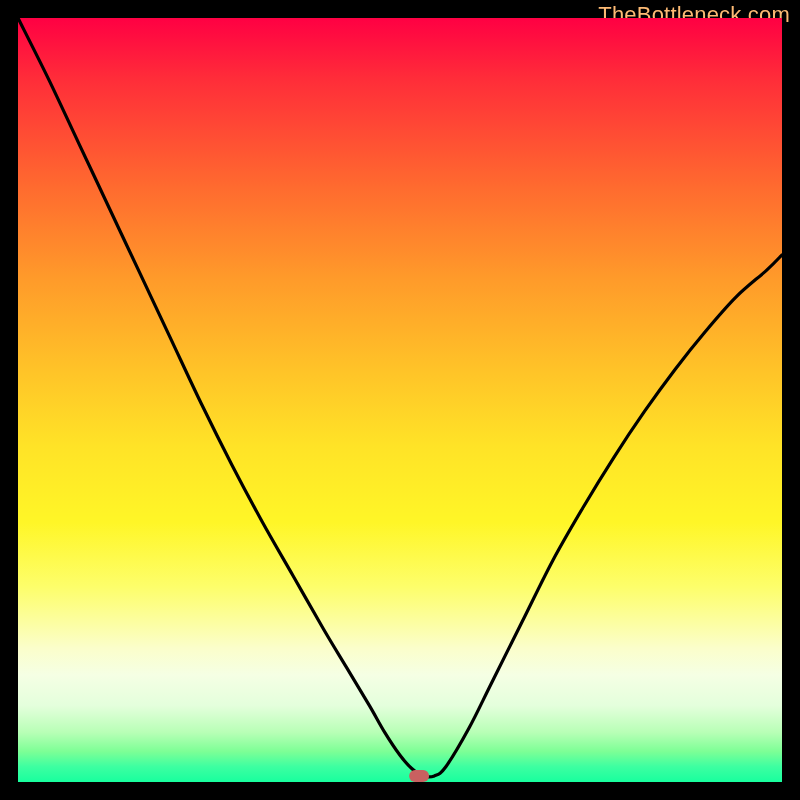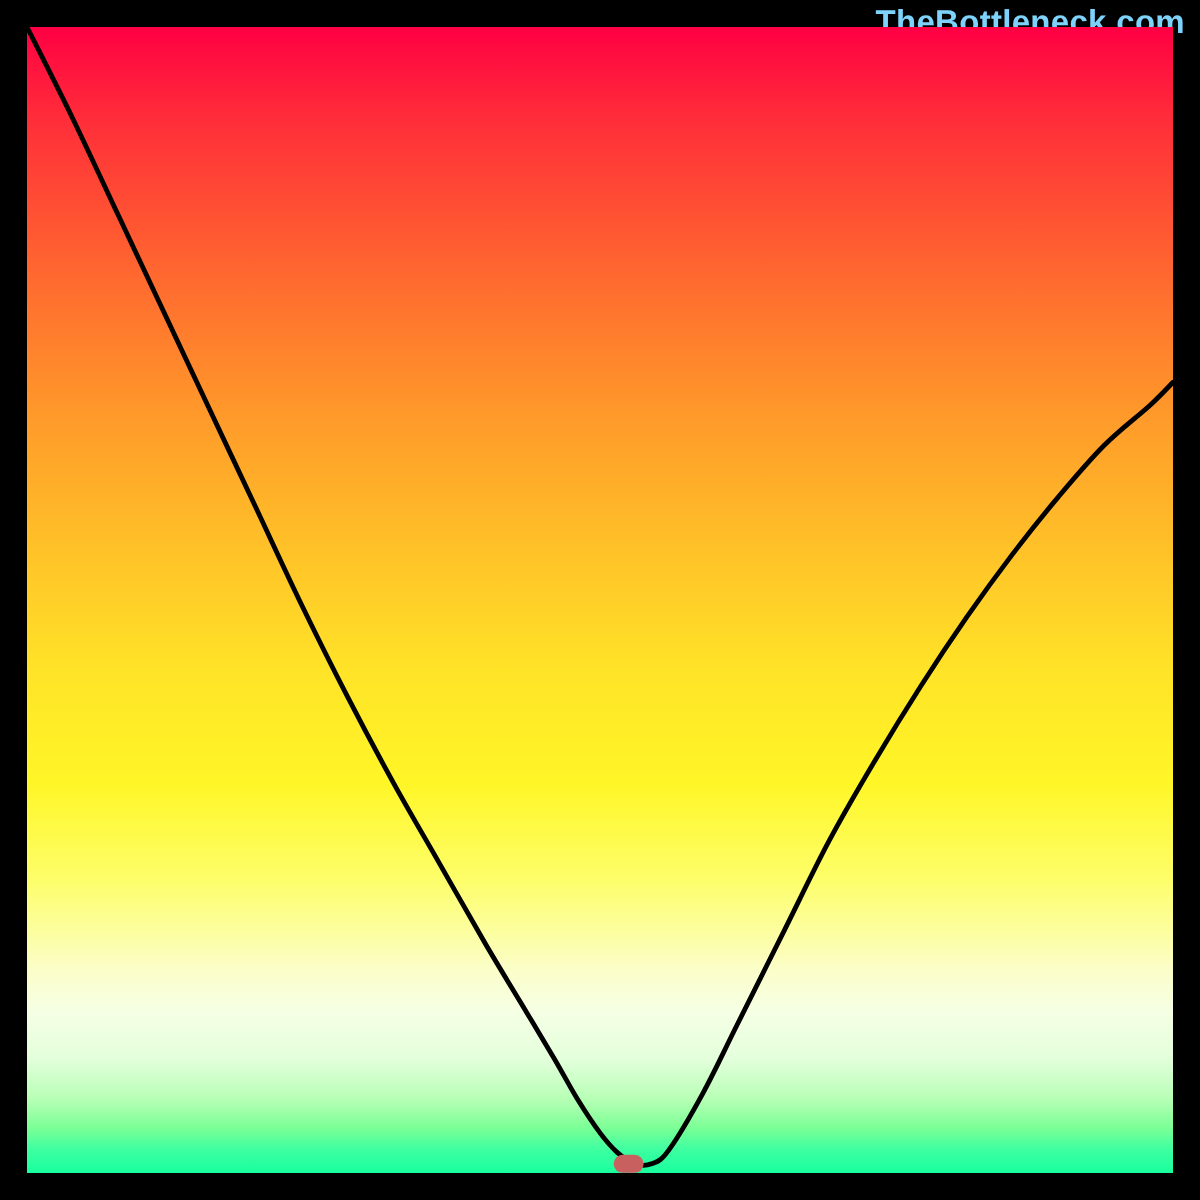--- a/index.html
+++ b/index.html
@@ -58,24 +58,24 @@
     stroke-linejoin: round;
   }
   .marker {
     fill: #c96060;
     stroke: none;
   }
   .watermark {
     position: absolute;
     top: 2px;
     right: 10px;
-    color: #7dd3fc;
+    color: #fdba74;
     font-size: 22px;
     letter-spacing: 0.2px;
-    font-weight: 700;
+    font-weight: 400;
     user-select: none;
   }
 </style>
 </head>
 <body>
 
 <div class="frame">
   <div class="watermark">TheBottleneck.com</div>
 
   <div class="plot">

